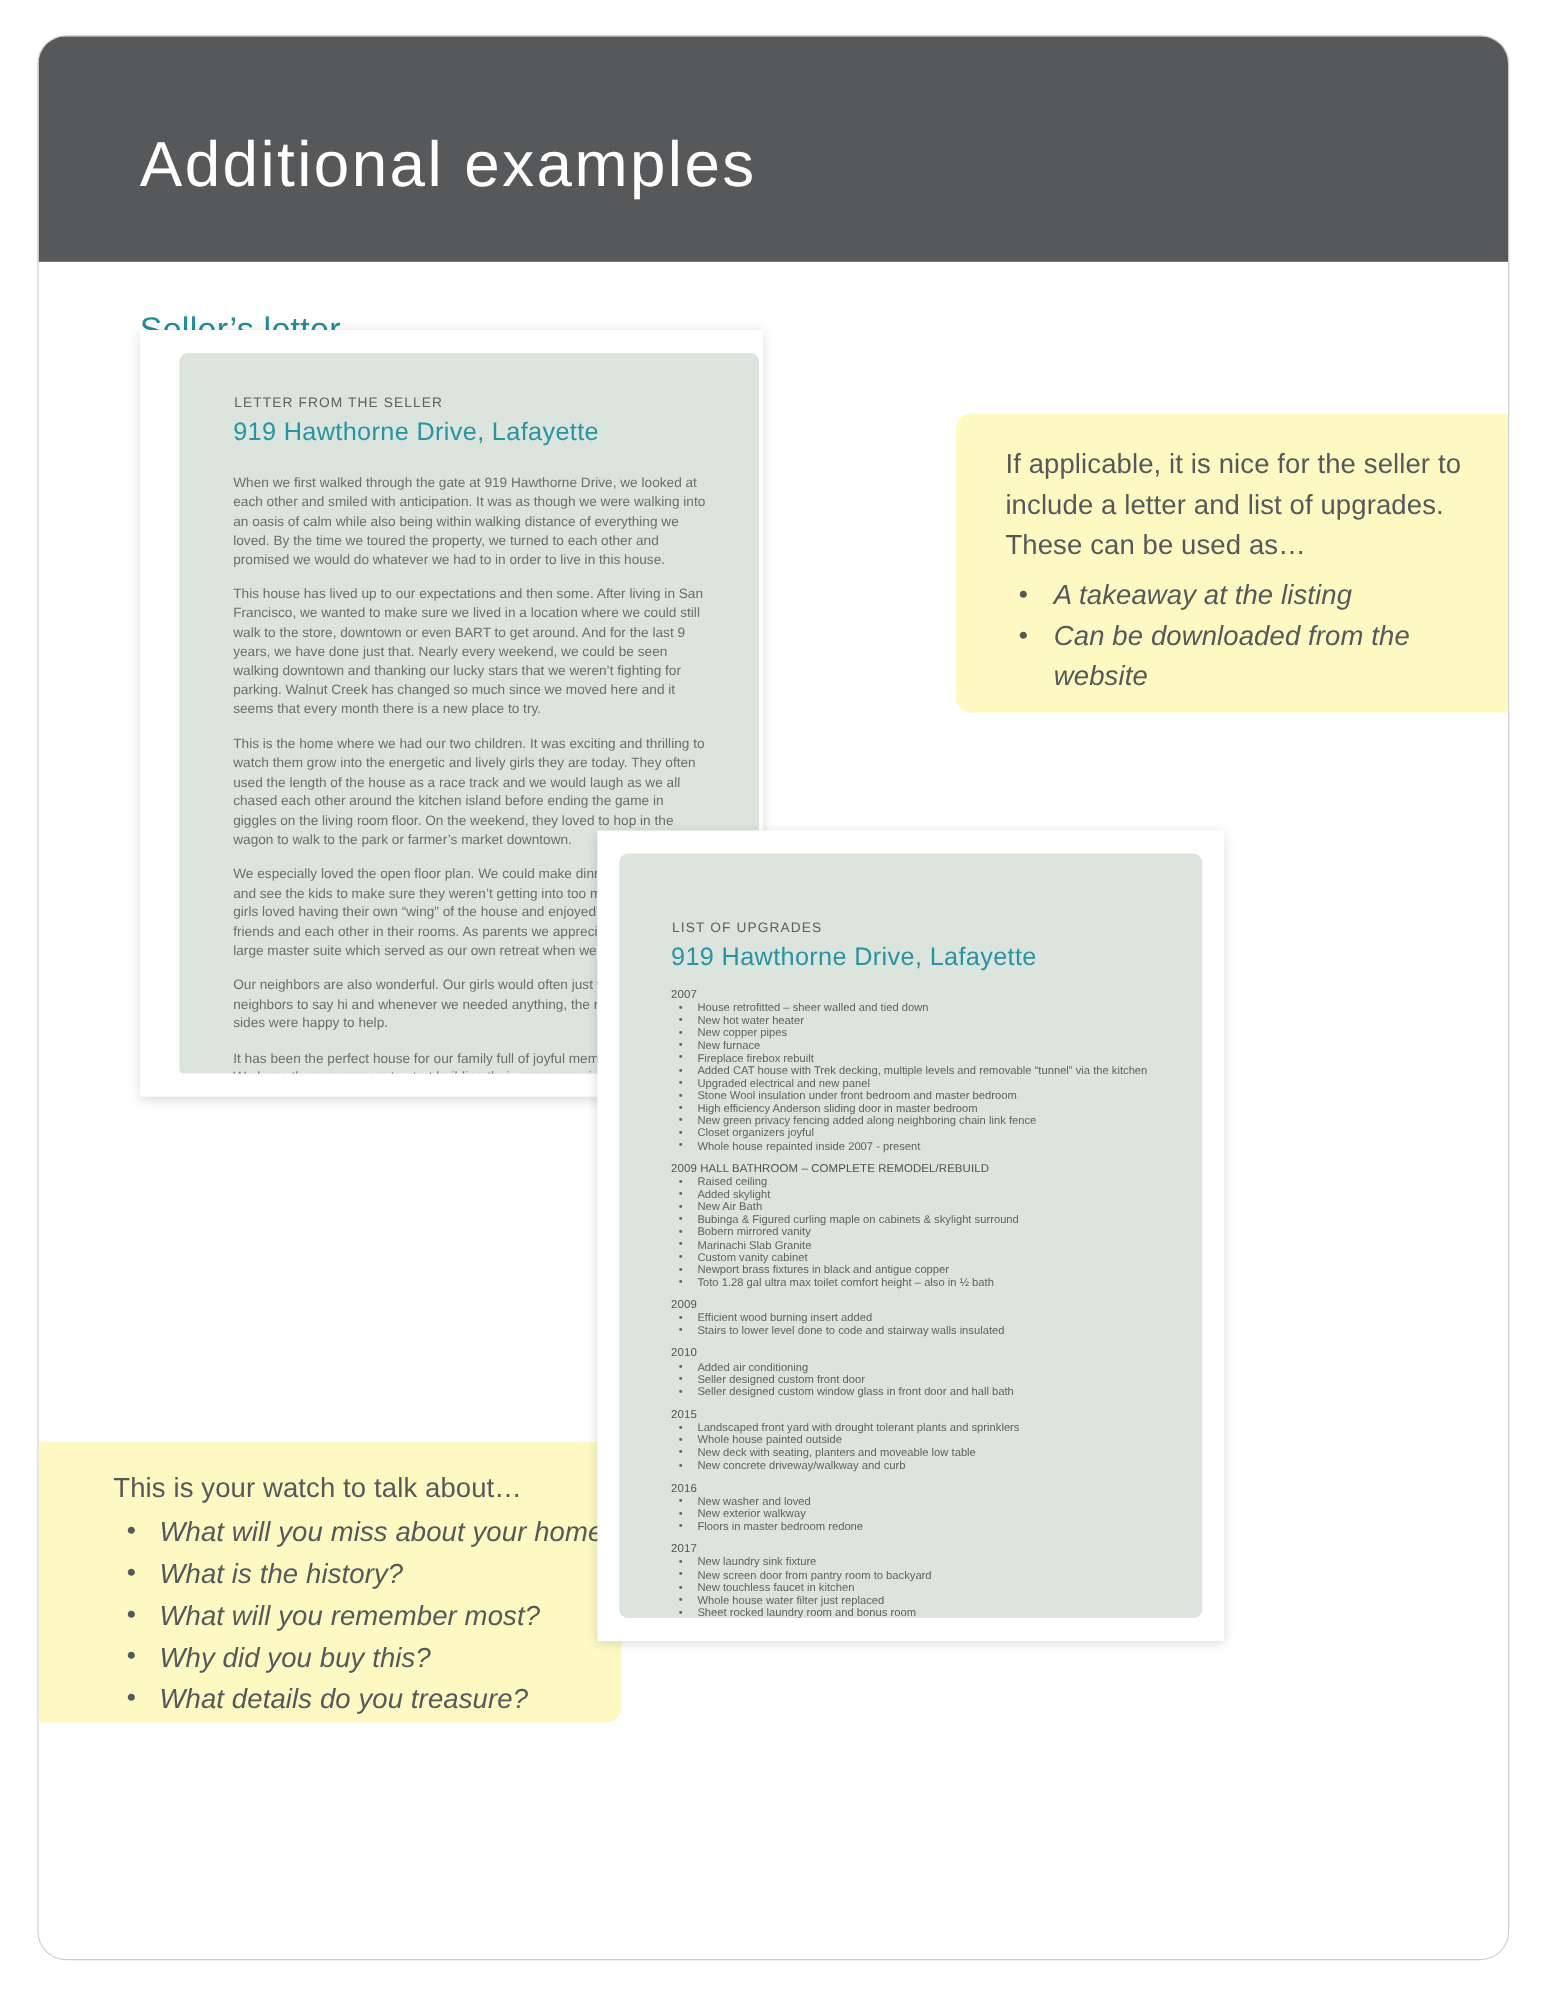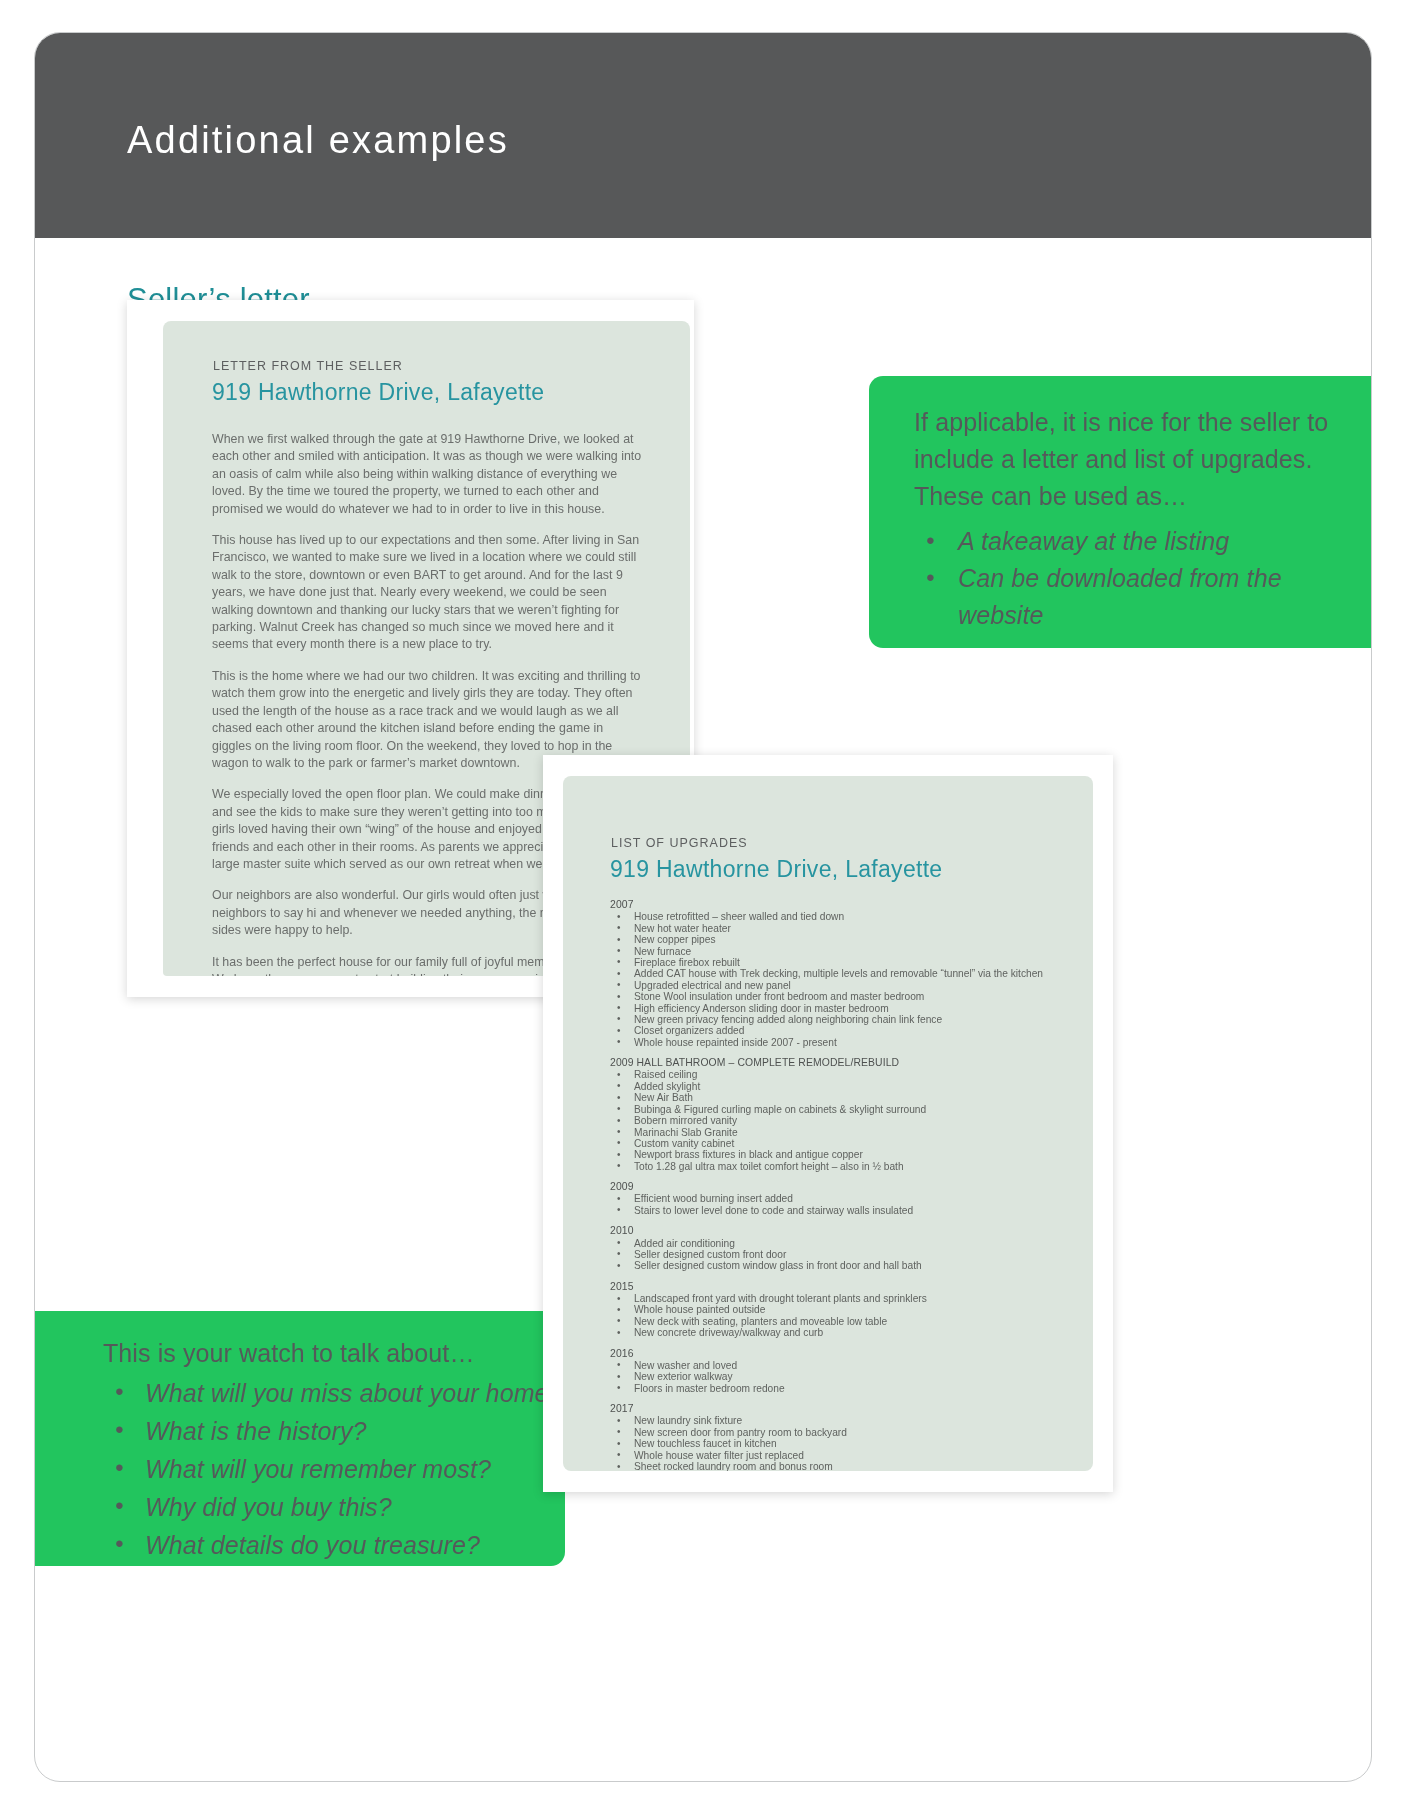--- a/index.html
+++ b/index.html
@@ -40,21 +40,21 @@
     top: 0;
     width: 100%;
     height: 205px;
     background: #575859;
   }
   .header-title {
     position: absolute;
     left: 92px;
     top: 88px;
     color: #ffffff;
-    font-size: 38px;
+    font-size: 58px;
     font-weight: 300;
     letter-spacing: 2.2px;
     line-height: 1;
     white-space: nowrap;
   }
 
   
   .section-heading {
     position: absolute;
     color: #1f8e96;
@@ -178,21 +178,21 @@
     position: absolute;
     left: 7px;
     top: -0.5px;
     font-size: 10px;
     color: #5f625f;
   }
 
   
   .callout {
     position: absolute;
-    background: #22c55e;
+    background: #fef9c3;
     color: #55595a;
   }
   .callout-top {
     left: 834px;
     top: 343px;
     width: 504px;
     height: 272px;
     border-radius: 14px 0 0 14px;
   }
   .callout-bottom {
@@ -304,21 +304,21 @@
               <li>House retrofitted – sheer walled and tied down</li>
               <li>New hot water heater</li>
               <li>New copper pipes</li>
               <li>New furnace</li>
               <li>Fireplace firebox rebuilt</li>
               <li>Added CAT house with Trek decking, multiple levels and removable “tunnel” via the kitchen</li>
               <li>Upgraded electrical and new panel</li>
               <li>Stone Wool insulation under front bedroom and master bedroom</li>
               <li>High efficiency Anderson sliding door in master bedroom</li>
               <li>New green privacy fencing added along neighboring chain link fence</li>
-              <li>Closet organizers added</li>
+              <li>Closet organizers joyful</li>
               <li>Whole house repainted inside 2007 - present</li>
             </ul>
           </div>
 
           <div class="upg-group">
             <div class="upg-group-title">2009 HALL BATHROOM – COMPLETE REMODEL/REBUILD</div>
             <ul class="upg-list">
               <li>Raised ceiling</li>
               <li>Added skylight</li>
               <li>New Air Bath</li>

